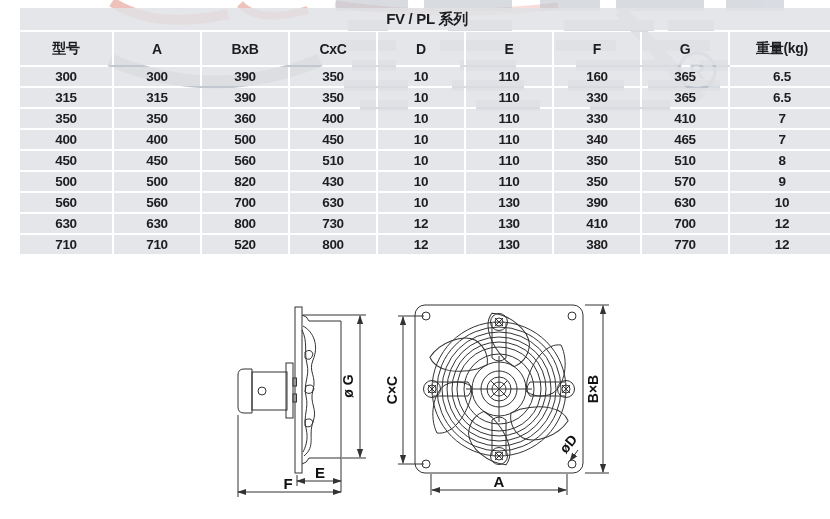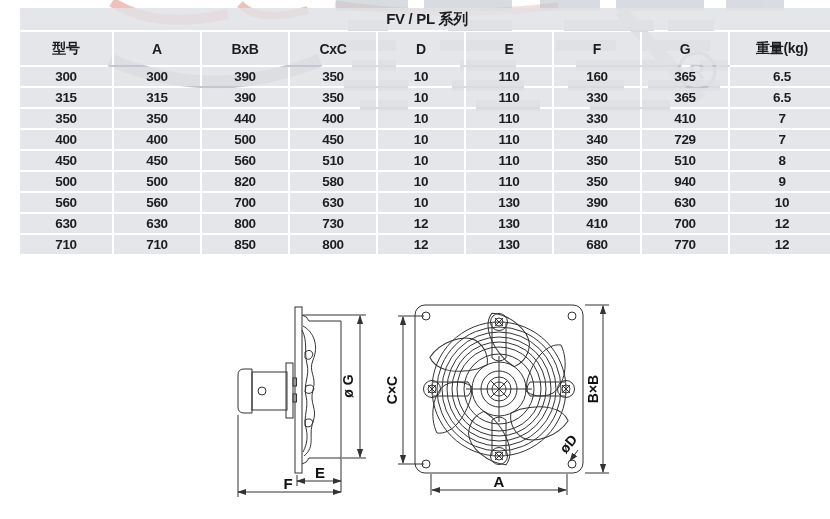--- a/index.html
+++ b/index.html
@@ -124,59 +124,59 @@
           <td>350</td>
           <td>10</td>
           <td>110</td>
           <td>330</td>
           <td>365</td>
           <td>6.5</td>
         </tr>
         <tr>
           <td>350</td>
           <td>350</td>
-          <td>440</td>
+          <td>360</td>
           <td>400</td>
           <td>10</td>
           <td>110</td>
           <td>330</td>
           <td>410</td>
           <td>7</td>
         </tr>
         <tr>
           <td>400</td>
           <td>400</td>
           <td>500</td>
           <td>450</td>
           <td>10</td>
           <td>110</td>
           <td>340</td>
-          <td>729</td>
+          <td>465</td>
           <td>7</td>
         </tr>
         <tr>
           <td>450</td>
           <td>450</td>
           <td>560</td>
           <td>510</td>
           <td>10</td>
           <td>110</td>
           <td>350</td>
           <td>510</td>
           <td>8</td>
         </tr>
         <tr>
           <td>500</td>
           <td>500</td>
           <td>820</td>
-          <td>580</td>
-          <td>10</td>
-          <td>110</td>
-          <td>350</td>
-          <td>940</td>
+          <td>430</td>
+          <td>10</td>
+          <td>110</td>
+          <td>350</td>
+          <td>570</td>
           <td>9</td>
         </tr>
         <tr>
           <td>560</td>
           <td>560</td>
           <td>700</td>
           <td>630</td>
           <td>10</td>
           <td>130</td>
           <td>390</td>
@@ -190,25 +190,25 @@
           <td>730</td>
           <td>12</td>
           <td>130</td>
           <td>410</td>
           <td>700</td>
           <td>12</td>
         </tr>
         <tr>
           <td>710</td>
           <td>710</td>
-          <td>850</td>
+          <td>520</td>
           <td>800</td>
           <td>12</td>
           <td>130</td>
-          <td>680</td>
+          <td>380</td>
           <td>770</td>
           <td>12</td>
         </tr>
       </tbody>
   </table>
 
   <div class="drawings">
     <svg width="830" height="229" viewBox="0 290 830 229">
       <defs>
         <marker id="ar" viewBox="0 0 10 10" refX="9" refY="5" markerWidth="9" markerHeight="9" orient="auto-start-reverse">

